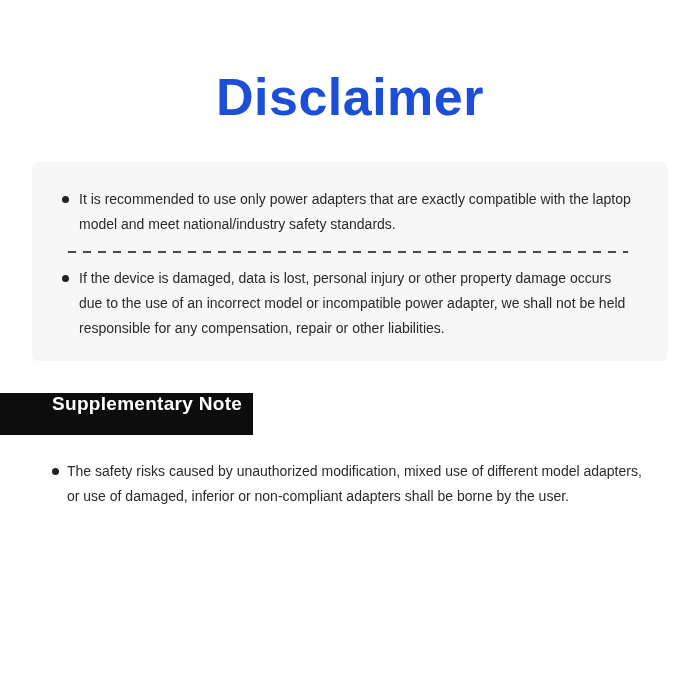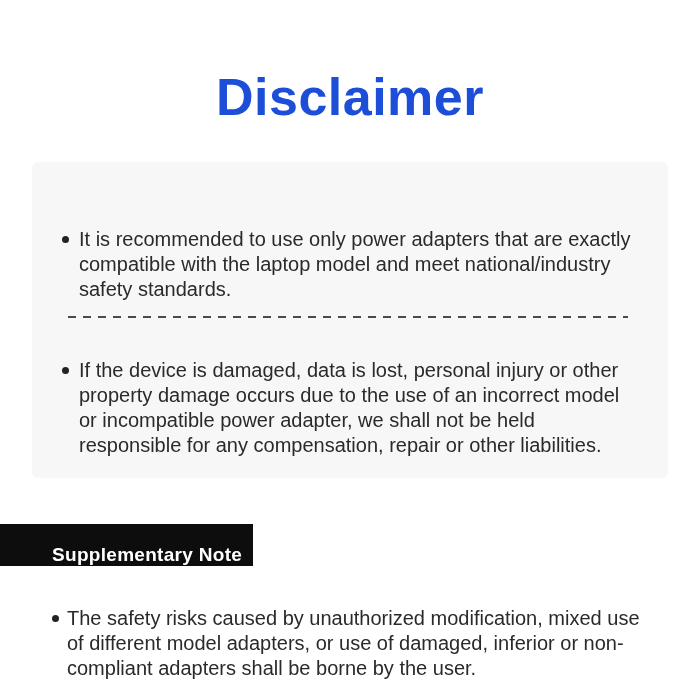--- a/index.html
+++ b/index.html
@@ -32,54 +32,53 @@
     box-sizing: border-box;
   }
   .bullet-list {
     margin: 0;
     padding: 0;
     list-style: none;
   }
   .bullet-item {
     display: flex;
     gap: 10px;
-    font-size: 20px;
+    font-size: 14px;
     line-height: 25px;
     color: #2a2a2a;
-    margin-top: 40px;
   }
   .bullet-dot {
     width: 7px;
     height: 7px;
     border-radius: 50%;
     background: #222222;
     flex: 0 0 auto;
     margin-top: 9px;
   }
   .bullet-text {
     flex: 1;
   }
   .dashed-divider {
     height: 2px;
     margin: 14px 6px 13px 6px;
     background: repeating-linear-gradient(90deg,
       #4a4a4a 0px, #4a4a4a 8px,
       transparent 8px, transparent 15px);
   }
   .supp-badge {
-    margin-top: 46px;
+    margin-top: 32px;
     width: 253px;
     height: 42px;
     background: #0d0d0d;
     color: #ffffff;
     font-size: 19px;
     font-weight: bold;
     letter-spacing: 0.3px;
     display: flex;
-    align-items: flex-end;
+    align-items: flex-start;
     padding-left: 52px;
     box-sizing: border-box;
   }
   .supp-list {
     margin: 24px 42px 0 52px;
     padding: 0;
     list-style: none;
   }
   .supp-list .bullet-item {
     margin-bottom: 10px;

